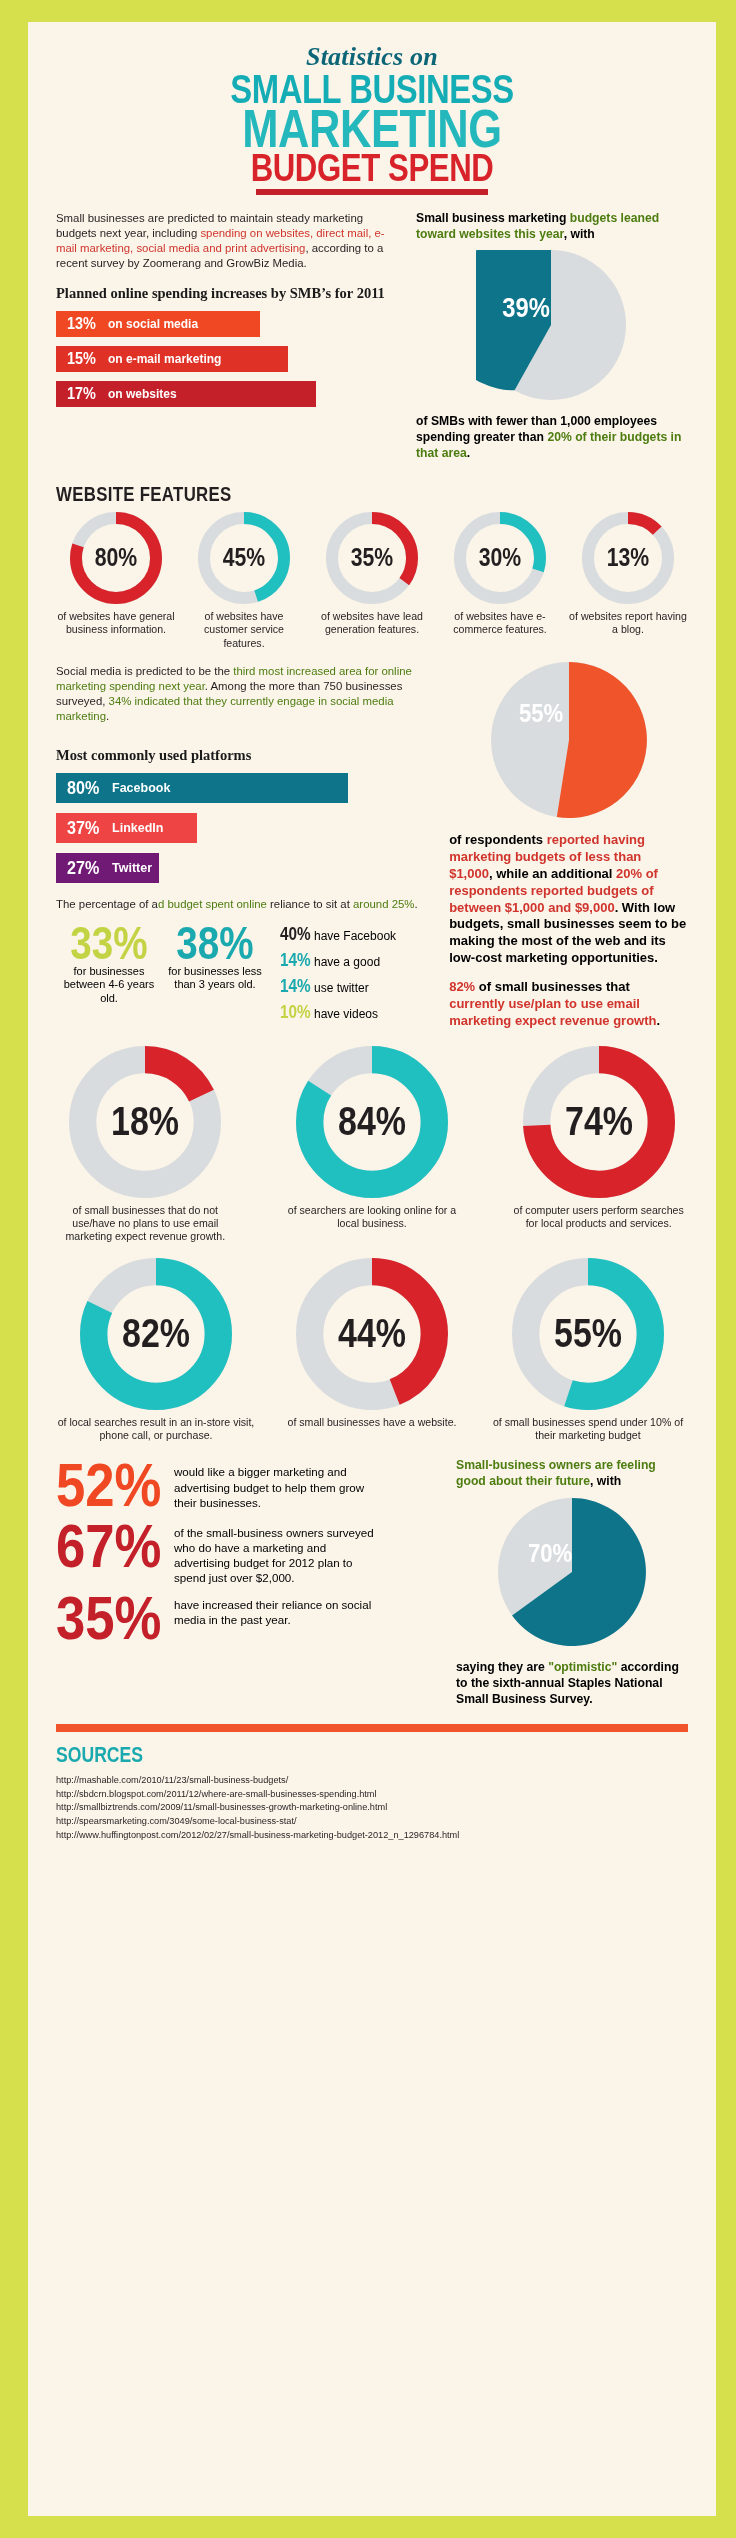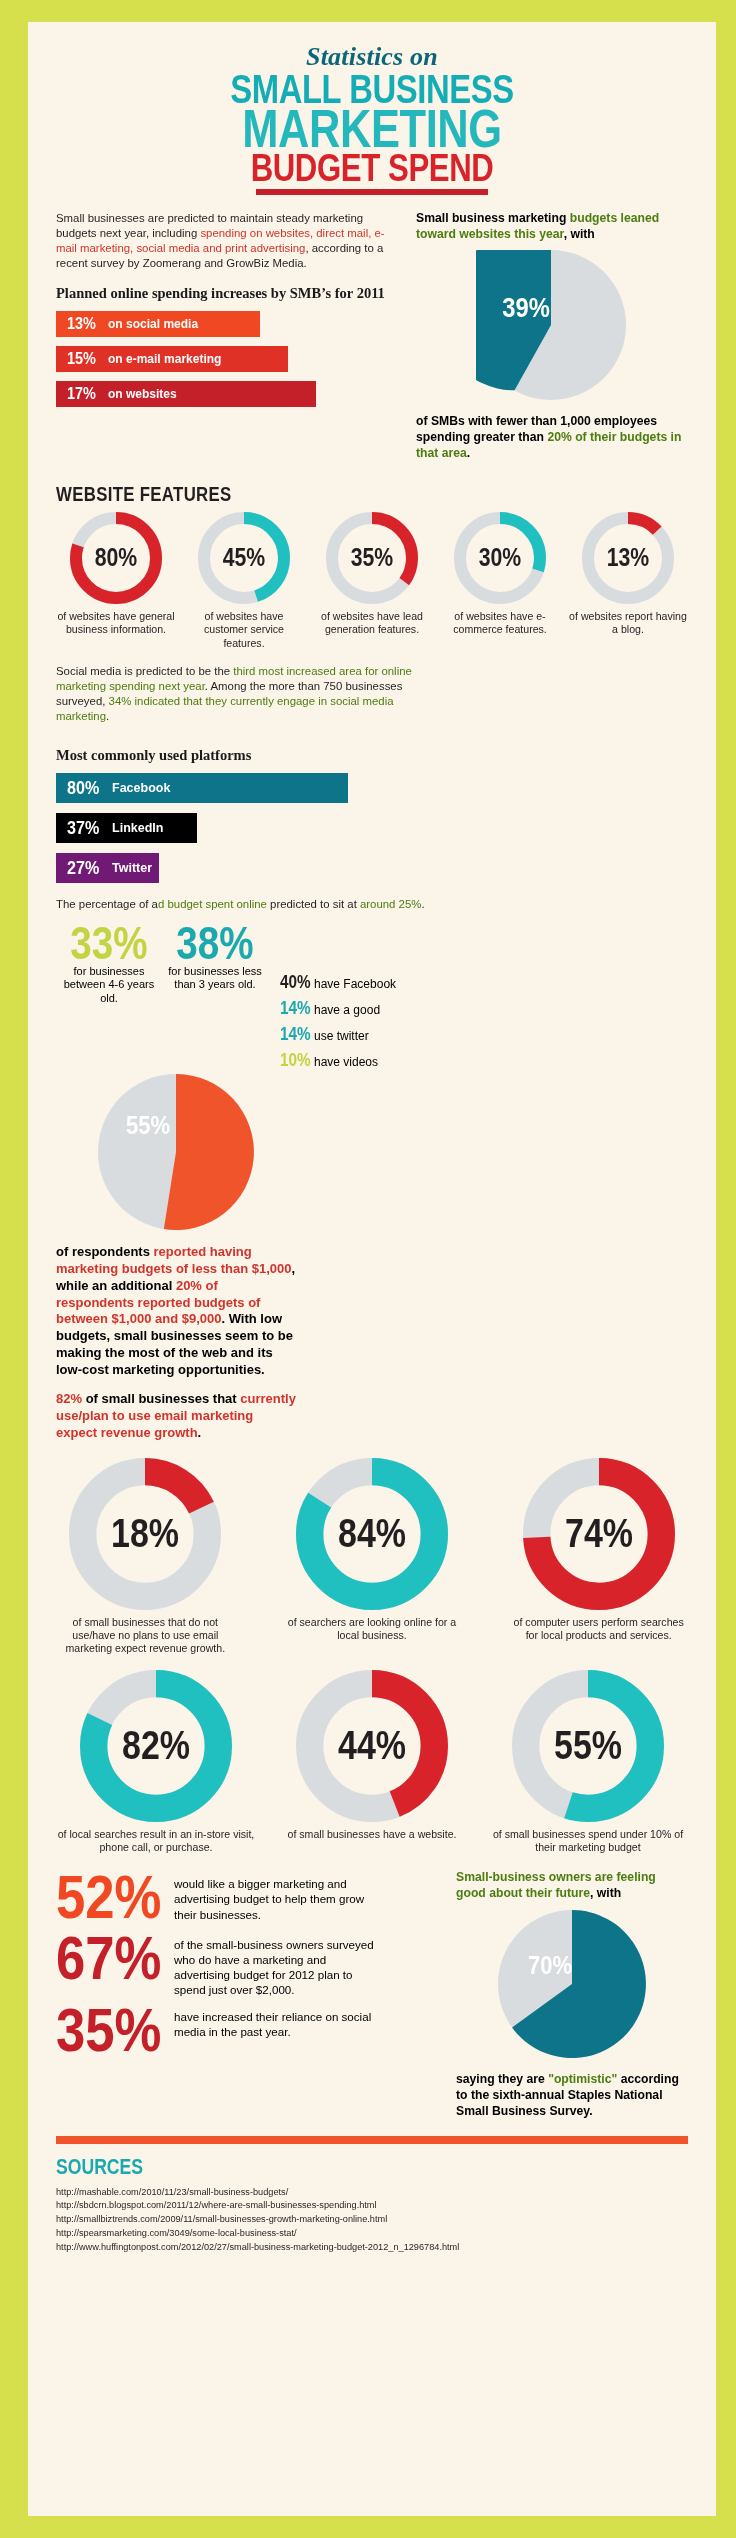--- a/index.html
+++ b/index.html
@@ -122,35 +122,35 @@
     color: #fff; display: flex; align-items: center;
     height: 30px; margin-bottom: 10px; padding-left: 11px;
   }
   .plat .pct {
     font-family: "Liberation Sans Narrow", "Liberation Sans", sans-serif;
     font-weight: bold; font-size: 19px; transform: scaleX(.85);
     transform-origin: left center; margin-right: 7px;
   }
   .plat .lbl { font-size: 12.5px; font-weight: bold; }
   .plat.f { background: #0d7489; width: 292px; }
-  .plat.l { background: #000000; width: 141px; }
+  .plat.l { background: #ef4444; width: 141px; }
   .plat.t { background: #701a75; width: 103px; }
 
   
   .age-wrap { display: flex; margin-top: 10px; }
   .age-cell { width: 106px; text-align: center; }
   .age-big {
     font-family: "Liberation Sans Narrow", "Liberation Sans", sans-serif;
     font-weight: bold; font-size: 46px; line-height: .92;
     transform: scaleX(.84);
   }
   .age-big.g { color: #c2d343; }
   .age-big.c { color: #1aa9ae; }
   .age-cap { font-size: 11px; line-height: 1.2; margin-top: 1px; }
-  .mini-list { margin-left: 12px; padding-top: 2px; margin-top: 48px; }
+  .mini-list { margin-left: 12px; padding-top: 2px; }
   .mini-row { display: flex; align-items: baseline; margin-bottom: 5px; }
   .mini-pct {
     font-family: "Liberation Sans Narrow", "Liberation Sans", sans-serif;
     font-weight: bold; font-size: 18px; transform: scaleX(.85);
     transform-origin: left center; width: 30px;
   }
   .mini-pct.c1 { color: #231f20; }
   .mini-pct.c2 { color: #1aa9ae; }
   .mini-pct.c3 { color: #c2d343; }
   .mini-lbl { font-size: 12px; margin-left: 4px; }
@@ -265,21 +265,21 @@
         </div>
         <div class="donut-cell" style="width: 120px;">
           <div class="donut" style="width: 92px; height: 92px;"><svg width="92" height="92" viewBox="0 0 100 100">
               <circle cx="50" cy="50" r="43.5" fill="none" stroke="#d9dcde" stroke-width="13"></circle>
               <circle cx="50" cy="50" r="43.5" fill="none" stroke="#d8232a" stroke-width="13" stroke-dasharray="35.531412912100556 237.78714795021142" transform="rotate(-90 50 50)"></circle>
             </svg><div class="dv" style="font-size: 25px;">13%</div></div>
           <div class="cap">of websites report having a blog.</div>
         </div>
       </div>
 
-  <div class="two-col" style="margin-top:14px;flex-direction:column;">
+  <div class="two-col" style="margin-top:14px;">
     <div class="col-left" style="width:395px;">
       <div class="body-text">
         <span>Social media is predicted to be the </span><span class="teal">third most increased area for online marketing spending next year</span><span>. Among the more than 750 businesses surveyed, </span><span class="teal">34% indicated that they currently engage in social media marketing</span><span>.</span>
       </div>
 
       <div class="subhead-serif" style="margin-top:22px;">Most commonly used platforms</div>
 
       <div class="plat f">
         <span class="pct">80%</span>
         <span class="lbl">Facebook</span>
@@ -287,21 +287,21 @@
       <div class="plat l">
         <span class="pct">37%</span>
         <span class="lbl">LinkedIn</span>
       </div>
       <div class="plat t">
         <span class="pct">27%</span>
         <span class="lbl">Twitter</span>
       </div>
 
       <div class="body-text" style="margin-top:14px;">
-        <span>The percentage of a</span><span class="teal">d budget spent online</span><span> predicted to sit at </span><span class="teal">around 25%</span><span>.</span>
+        <span>The percentage of a</span><span class="teal">d budget spent online</span><span> reliance to sit at </span><span class="teal">around 25%</span><span>.</span>
       </div>
 
       <div class="age-wrap">
         <div class="age-cell">
           <div class="age-big g">33%</div>
           <div class="age-cap">for businesses between 4-6 years old.</div>
         </div>
         <div class="age-cell">
           <div class="age-big c">38%</div>
           <div class="age-cap">for businesses less than 3 years old.</div>

